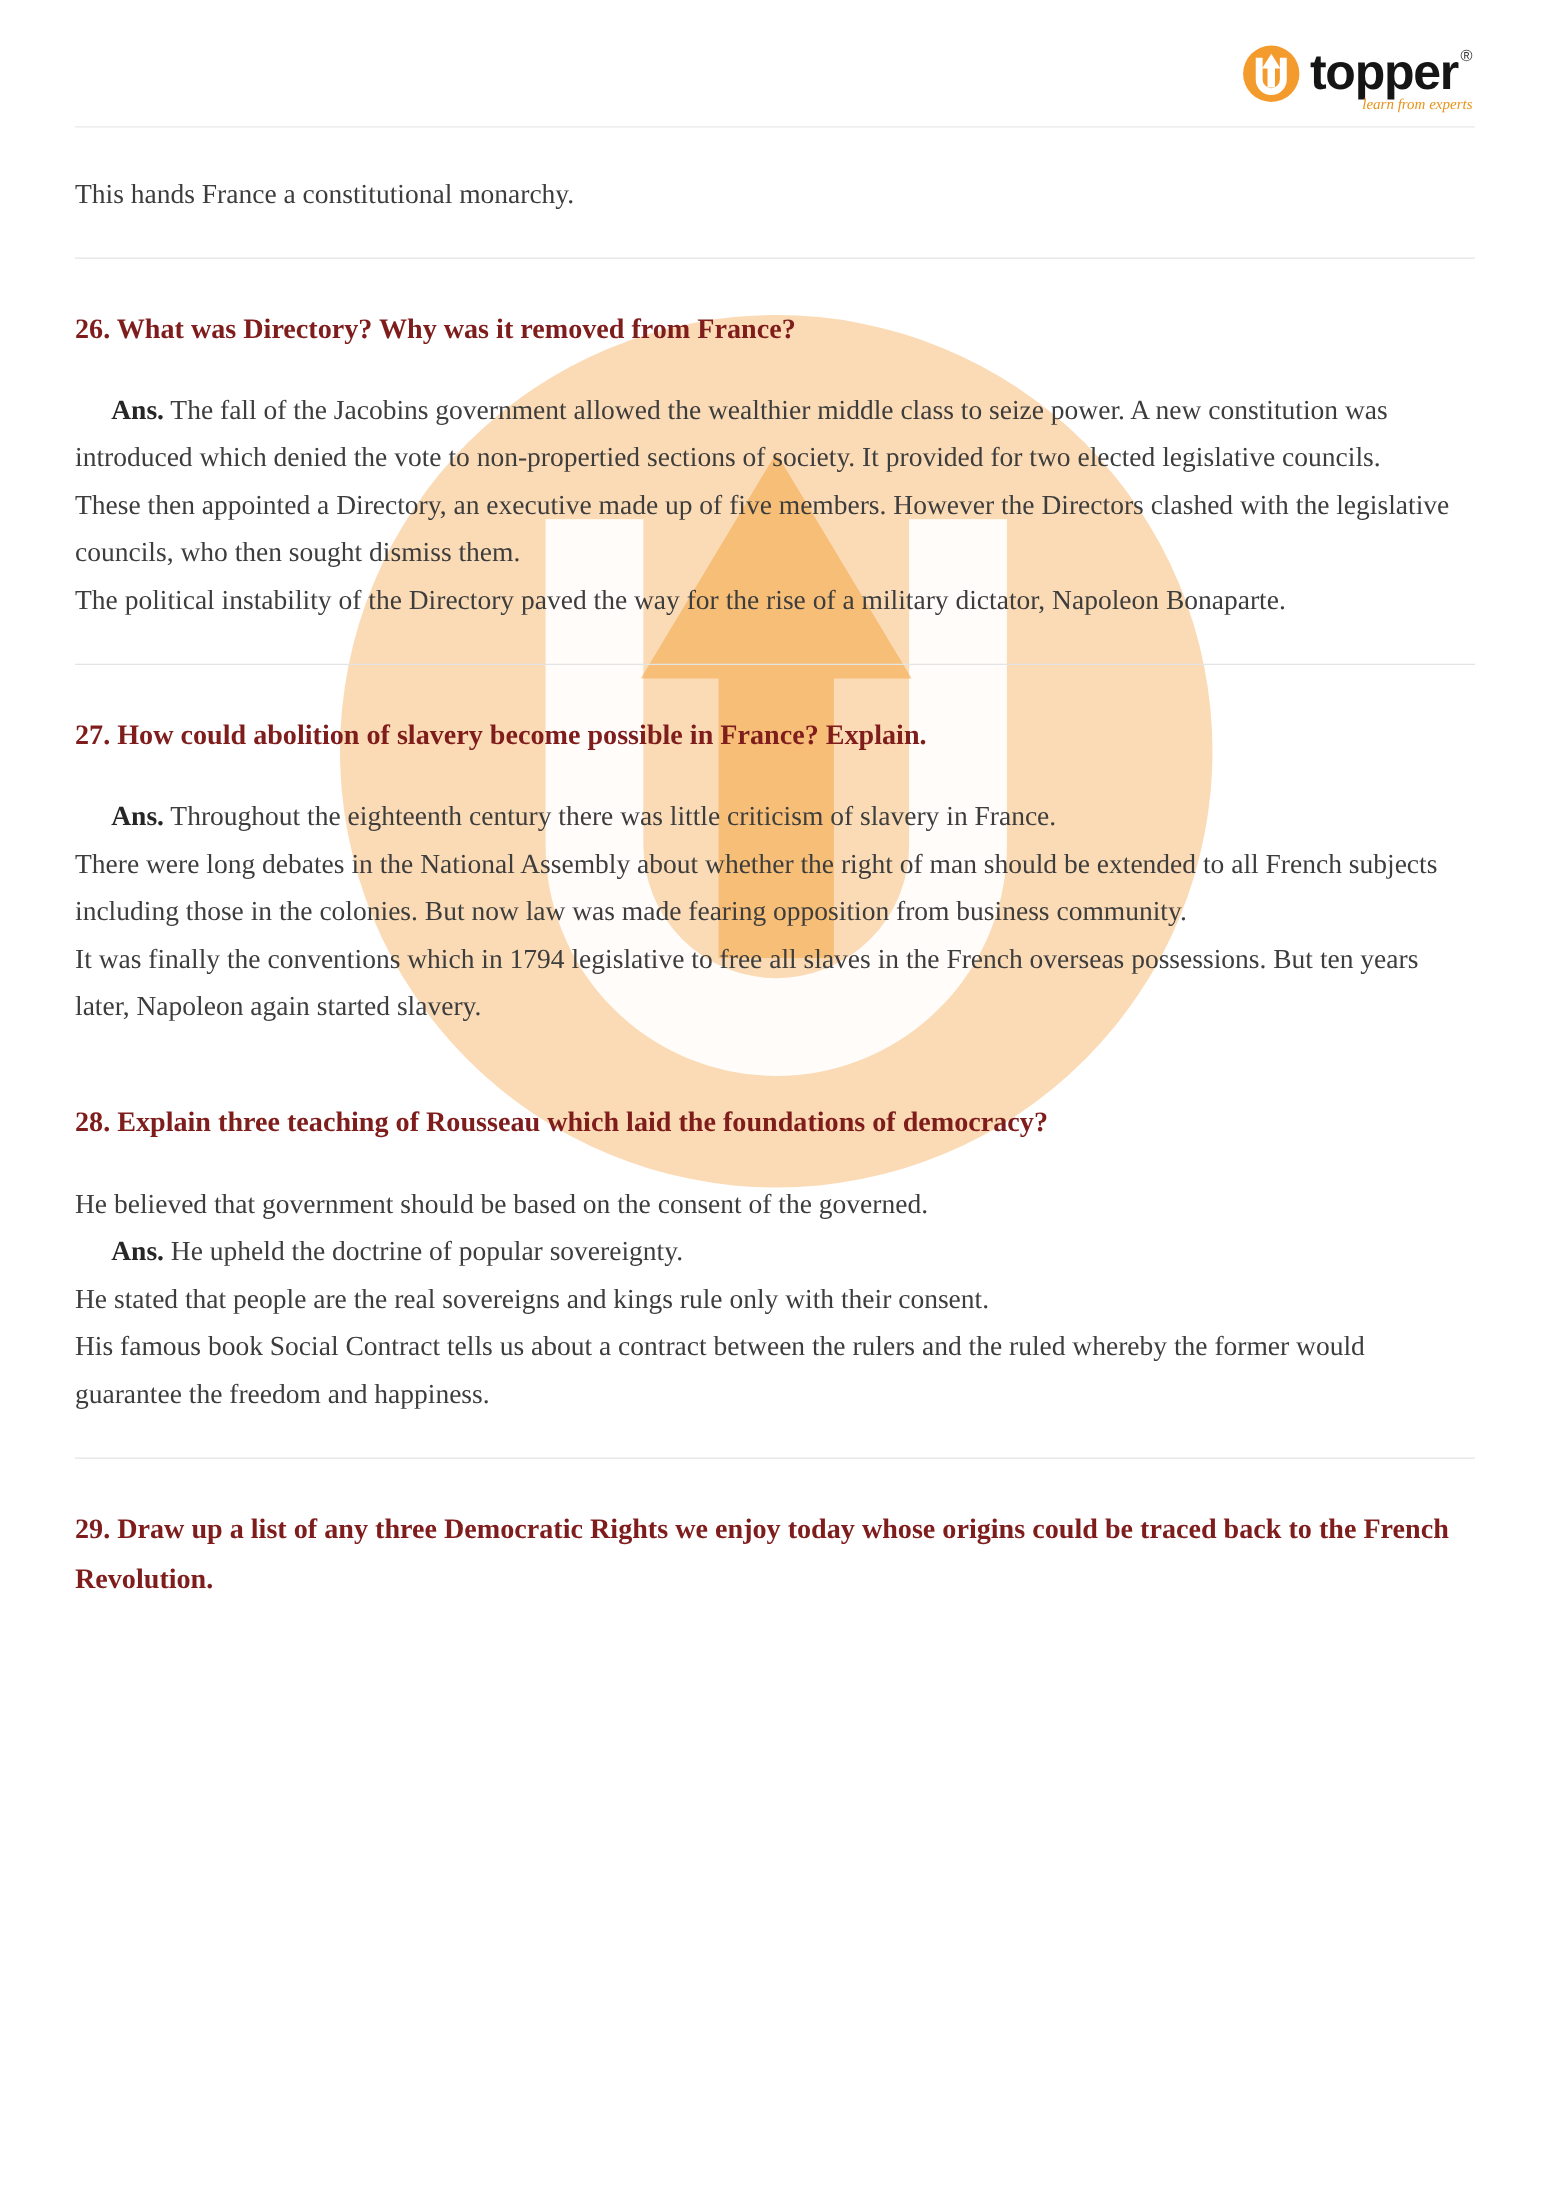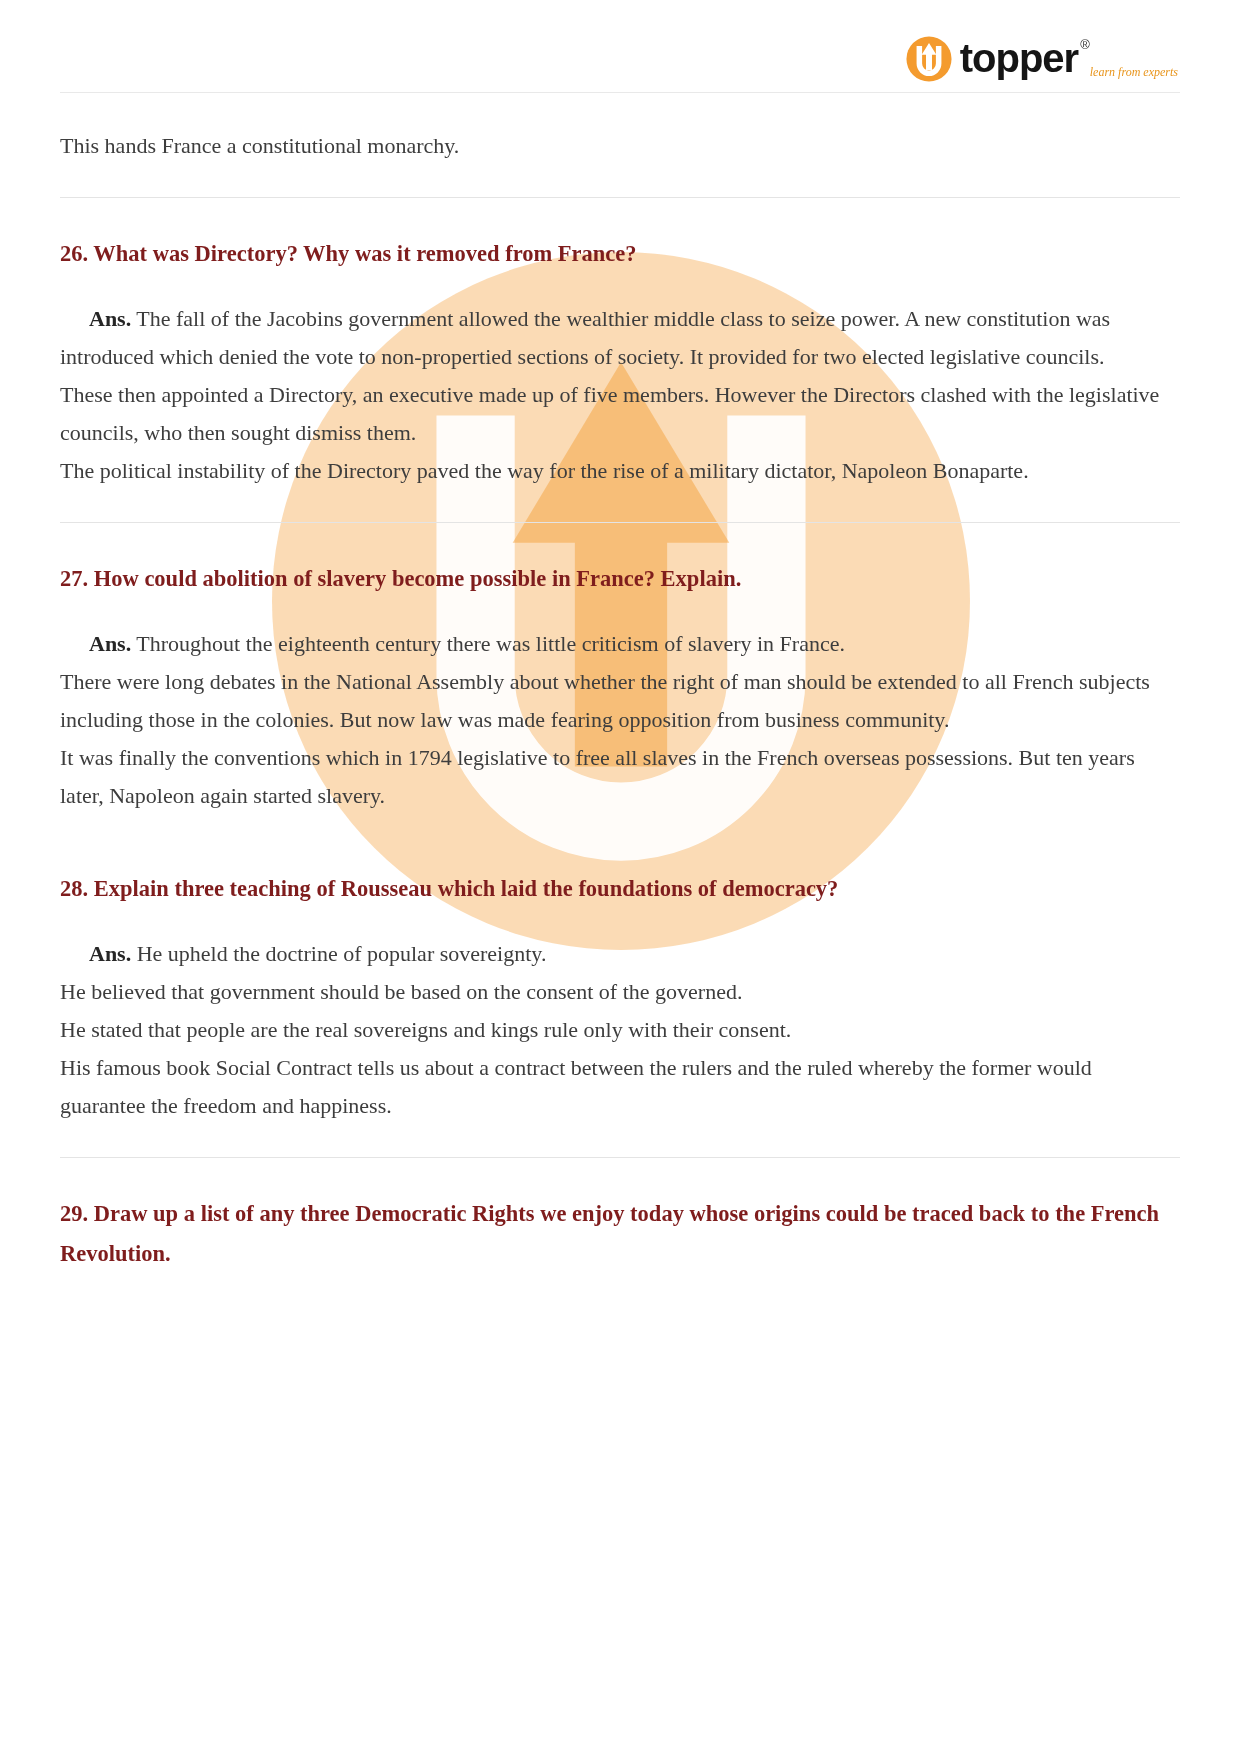--- a/index.html
+++ b/index.html
@@ -23,21 +23,21 @@
 
   
   .header {
     position:relative; z-index:1;
     padding:36px 62px 0 60px;
     display:flex;
     justify-content:flex-end;
   }
   .logo { display:flex; align-items:flex-start; gap:8px; }
   .logo-icon { width:46px; height:46px; display:block; }
-  .logo-text-wrap { display:flex; align-items:flex-end; }
+  .logo-text-wrap { display:flex; flex-direction:column; align-items:flex-end; }
   .logo-name-row { display:flex; align-items:flex-start; }
   .brand-name {
     font-family:"Liberation Sans", sans-serif;
     font-weight:700;
     font-size:40px;
     line-height:44px;
     letter-spacing:-1px;
     color:#151515;
   }
   .reg {
@@ -141,22 +141,22 @@
     <div class="answer">
       <p><strong class="ans-label">Ans.</strong> <span>Throughout the eighteenth century there was little criticism of slavery in France.</span></p>
       <p>There were long debates in the National Assembly about whether the right of man should be extended to all French subjects including those in the colonies. But now law was made fearing opposition from business community.</p>
       <p>It was finally the conventions which in 1794 legislative to free all slaves in the French overseas possessions. But ten years later, Napoleon again started slavery.</p>
     </div>
   </div>
 
   <div class="section sec-28">
     <h2 class="q-heading">28. Explain three teaching of Rousseau which laid the foundations of democracy?</h2>
     <div class="answer">
+      <p>He believed that government should be based on the consent of the governed.</p>
       <p><strong class="ans-label">Ans.</strong> <span>He upheld the doctrine of popular sovereignty.</span></p>
-      <p>He believed that government should be based on the consent of the governed.</p>
       <p>He stated that people are the real sovereigns and kings rule only with their consent.</p>
       <p>His famous book Social Contract tells us about a contract between the rulers and the ruled whereby the former would guarantee the freedom and happiness.</p>
     </div>
   </div>
 
   <hr class="divider d3">
 
   <div class="section sec-29">
     <h2 class="q-heading">29. Draw up a list of any three Democratic Rights we enjoy today whose origins could be traced back to the French Revolution.</h2>
   </div>

